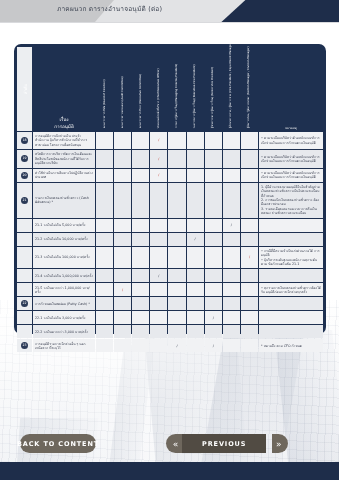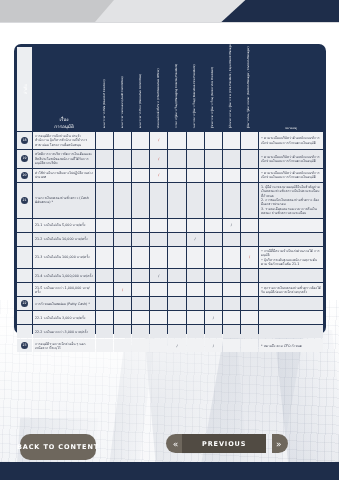--- a/index.html
+++ b/index.html
@@ -64,21 +64,21 @@
     position: absolute; inset: 0;
     background: radial-gradient(ellipse at 30% 0%, rgba(255,255,255,.95) 0%, rgba(255,255,255,.45) 45%, rgba(255,255,255,.1) 100%);
   }
 
   
   .bottom-strip { position: absolute; left: 0; bottom: 0; width: 339px; height: 18px; background: #1e2d4a; }
 
   
   .navrow { position: absolute; left: 0; bottom: 22px; width: 339px; height: 24px; }
   .btn {
-    position: absolute; height: 26px; border-radius: 10px;
+    position: absolute; height: 19px; border-radius: 10px;
     background: #6e675d; color: #fff;
     font-size: 6.5px; font-weight: bold; letter-spacing: .9px;
     display: flex; align-items: center; justify-content: center;
     cursor: pointer; white-space: nowrap;
   }
   .btn-back { left: 20px; top: 0; width: 76px; }
   .pager { position: absolute; left: 166px; top: 0; height: 19px; display: flex; align-items: center; }
   .chev {
     width: 16px; height: 19px; color: #fff; font-size: 9px;
     display: flex; align-items: center; justify-content: center; cursor: pointer;
@@ -140,20 +140,21 @@
 </style>
 </head>
 <body>
 
 <div class="page">
 
   <div class="topbar">
     <div class="grey-left"></div>
     <div class="grey-mid"></div>
     <div class="navy-right"></div>
+    <div class="title">ภาคผนวก ตารางอำนาจอนุมัติ (ต่อ)</div>
   </div>
   <div class="hairline"></div>
 
   <div class="photo">
     <div class="tower t1"></div>
     <div class="tower t2"></div>
     <div class="tower t3"></div>
     <div class="tower t4"></div>
     <div class="tower t5"></div>
     <div class="grid"></div>

